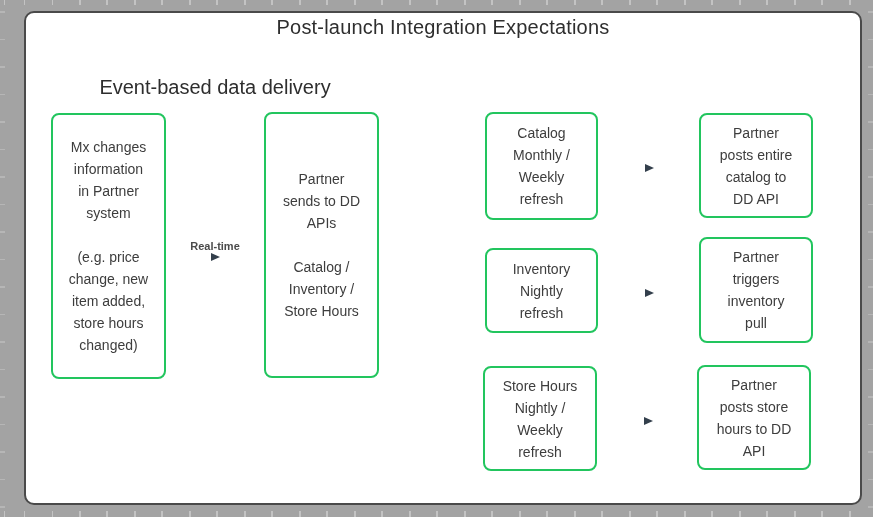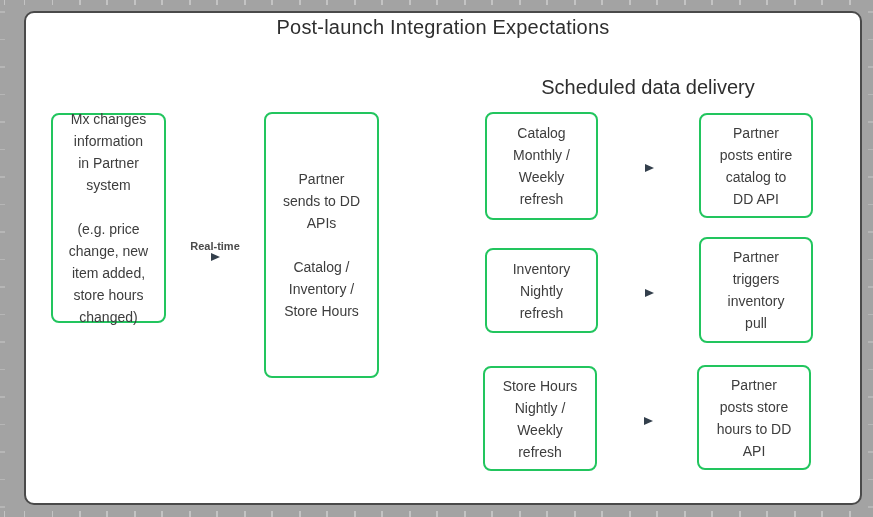--- a/index.html
+++ b/index.html
@@ -41,21 +41,21 @@
 
   .node{
     position:absolute;
     border:2px solid #22c55e;border-radius:8px;background:#fff;
     display:flex;align-items:center;justify-content:center;
     text-align:center;color:#3d3d3d;
     font-size:14px;line-height:22px;white-space:pre-line;
     box-sizing:border-box;padding:2px;
   }
   
-  .n-ev-src{left:51px;top:113px;width:115px;height:210px;}
+  .n-ev-src{left:51px;top:113px;width:115px;height:266px;}
   .n-ev-tgt{left:264px;top:112px;width:115px;height:266px;}
   
   .n-s1l{left:485px;top:112px;width:113px;height:108px;}
   .n-s1r{left:699px;top:113px;width:114px;height:105px;}
   .n-s2l{left:485px;top:248px;width:113px;height:85px;}
   .n-s2r{left:699px;top:237px;width:114px;height:106px;}
   .n-s3l{left:483px;top:366px;width:114px;height:105px;}
   .n-s3r{left:697px;top:365px;width:114px;height:105px;}
 
   .arrow{
@@ -84,21 +84,21 @@
 
   <div class="tick-strip tick-top"></div>
   <div class="tick-strip tick-bottom"></div>
   <div class="tick-strip tick-left"></div>
   <div class="tick-strip tick-right"></div>
 
   <div class="frame"></div>
 
   <div class="main-title">Post-launch Integration Expectations</div>
 
-  <div class="section-title sched">Scheduled data delivery</div>
+  <div class="section-title event">Event-based data delivery</div>
 
   <div class="node n-ev-src">Mx changes
 information
 in Partner
 system
 
 (e.g. price
 change, new
 item added,
 store hours

